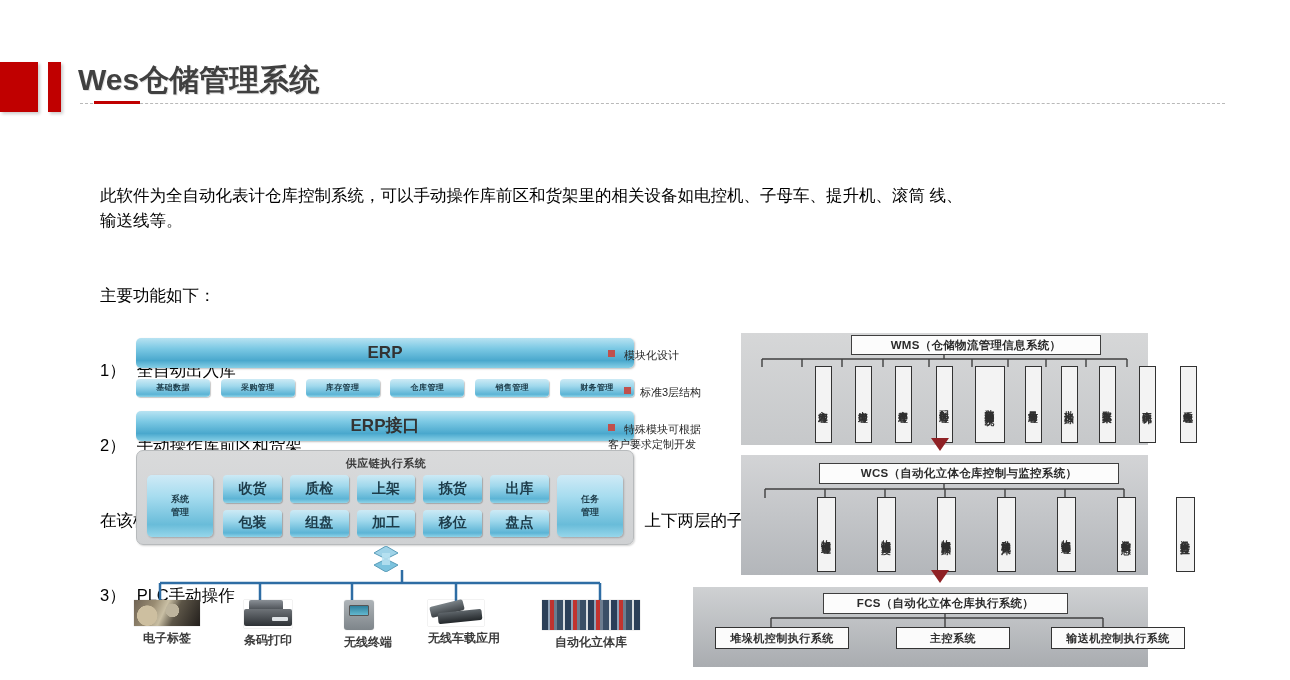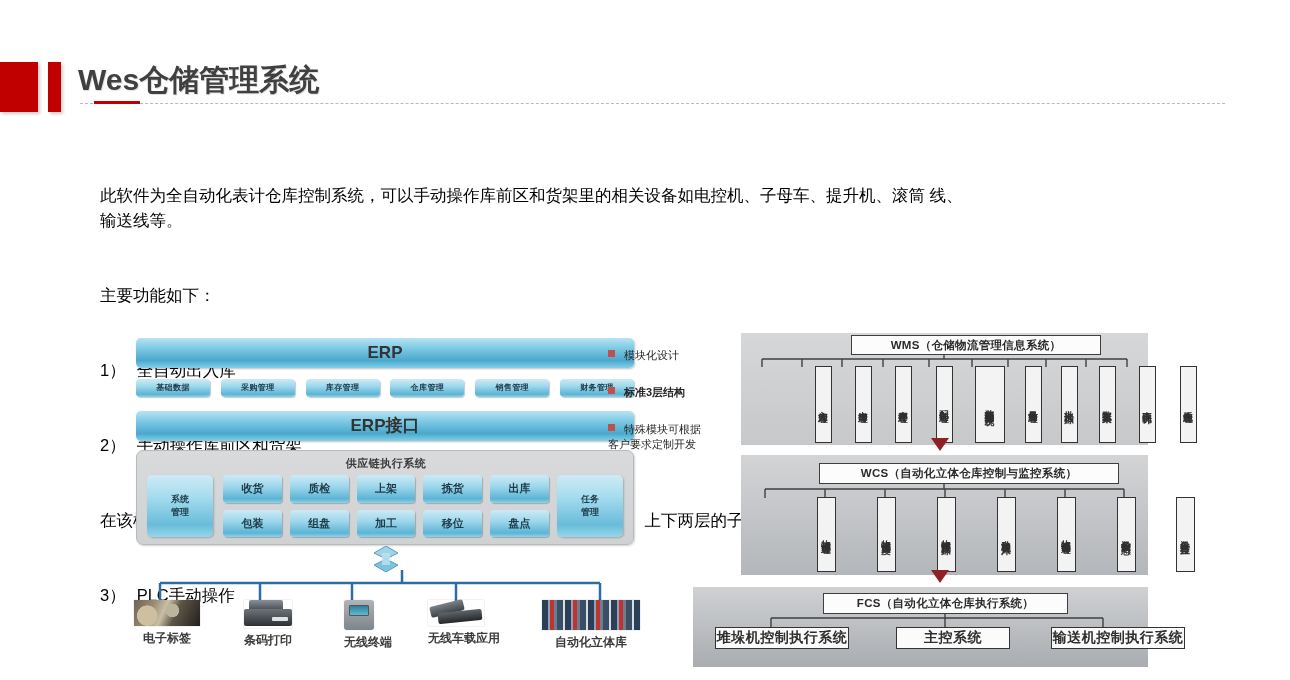--- a/index.html
+++ b/index.html
@@ -79,21 +79,21 @@
   }
 
   
   #feature-bullets { position:absolute; left:488px; top:10px; width:175px; }
   .bullet-row { position:absolute; font-size:11px; color:#262626; line-height:15px; }
   .bullet-sq {
     display:inline-block; width:7px; height:7px; background:#c0504d;
     margin-right:9px; vertical-align:2px;
   }
   #bullet-0 { top:13px; left:0; }
-  #bullet-1 { top:50px; left:0;font-weight:bold; }
+  #bullet-1 { top:50px; left:16px; }
   #bullet-2 { top:87px; left:0; width:175px; }
   #bullet-2 .b2-line2 { display:block; margin-left:0px; }
 
   
   #sce-panel {
     position:absolute; left:16px; top:125px; width:498px; height:95px;
     background:linear-gradient(to bottom,#d9dadb,#cfd1d3);
     border:1px solid #b7babc; border-radius:7px;
     box-shadow:1px 1px 2px rgba(0,0,0,.18);
     padding-left:20px;
@@ -113,21 +113,21 @@
   #sce-task-mgmt { right:10px; }
   #sce-grid {
     position:absolute; left:86px; top:24px; width:326px; height:62px;
     display:grid; grid-template-columns:repeat(5,1fr); grid-template-rows:repeat(2,1fr);
     gap:7px 8px;
   }
   .sce-cell {
     border-radius:4px;
     background:linear-gradient(to bottom,#cdeaf5 0%,#9fd8ec 40%,#5cb4d5 85%,#8fd3e8 100%);
     box-shadow:1px 1px 1px rgba(0,0,0,.22);
-    font-size:11px; color:#1d3c4a; font-weight:bold;
+    font-size:14px; color:#1d3c4a; font-weight:bold;
     display:flex; align-items:center; justify-content:center;
   }
 
   
   #erp-connector {
     position:absolute; left:250px; top:221px; width:32px; height:26px;
   }
   
   #device-tree { position:absolute; left:16px; top:245px; width:498px; height:40px; }
 
@@ -216,21 +216,21 @@
   #wms-row .vbox.wide span {
     writing-mode:vertical-rl; text-orientation:upright; letter-spacing:1px;
   }
 
   #wcs-row { position:absolute; left:62px; top:42px; width:399px; height:75px; }
   #wcs-row .vbox { width:19px; height:75px; top:0; }
 
   #fcs-row { position:absolute; left:14px; top:40px; width:447px; height:22px; }
   .hbox {
     position:absolute; background:#fbfbfb; border:1.6px solid #333;
-    font-size:14px; font-weight:bold; color:#2f2f2f; height:22px;
+    font-size:11px; font-weight:bold; color:#2f2f2f; height:22px;
     display:flex; align-items:center; justify-content:center; letter-spacing:.5px;
   }
 
   .arrow-down {
     position:absolute; width:0; height:0;
     border-left:9px solid transparent; border-right:9px solid transparent;
     border-top:13px solid #8f2125;
   }
   #arrow-1 { left:248px; top:113px; }
   #arrow-2 { left:248px; top:245px; }

